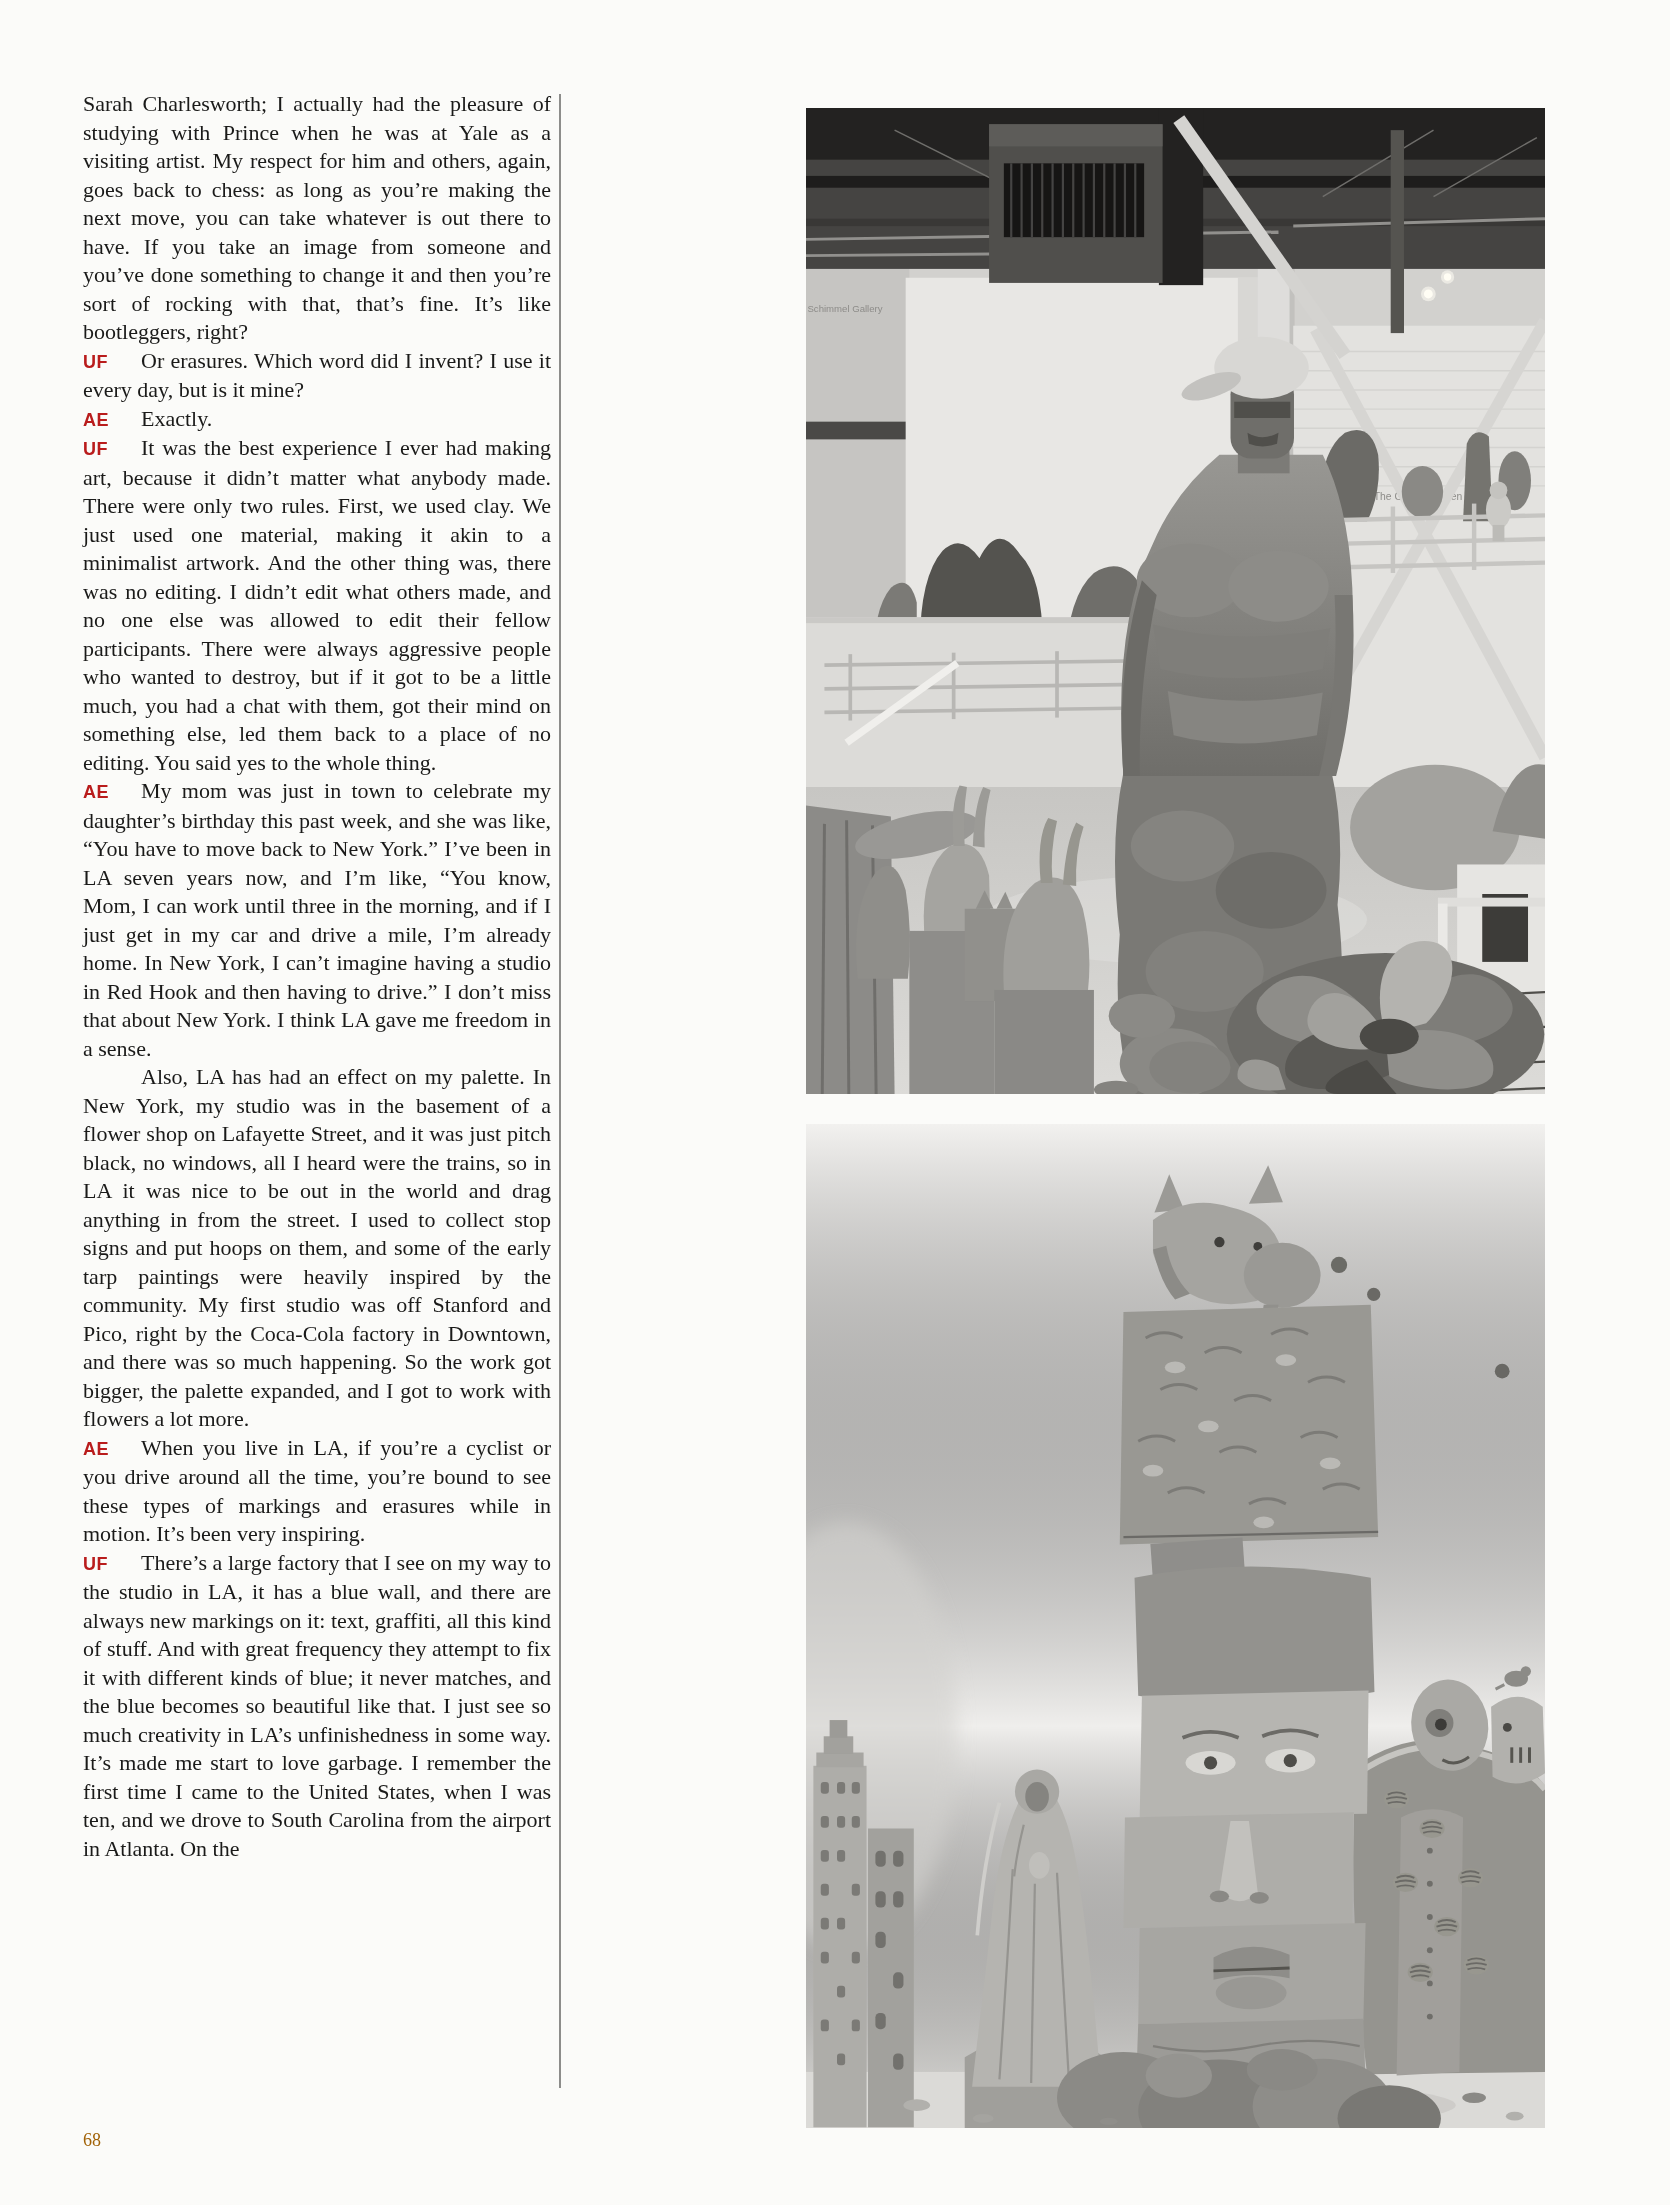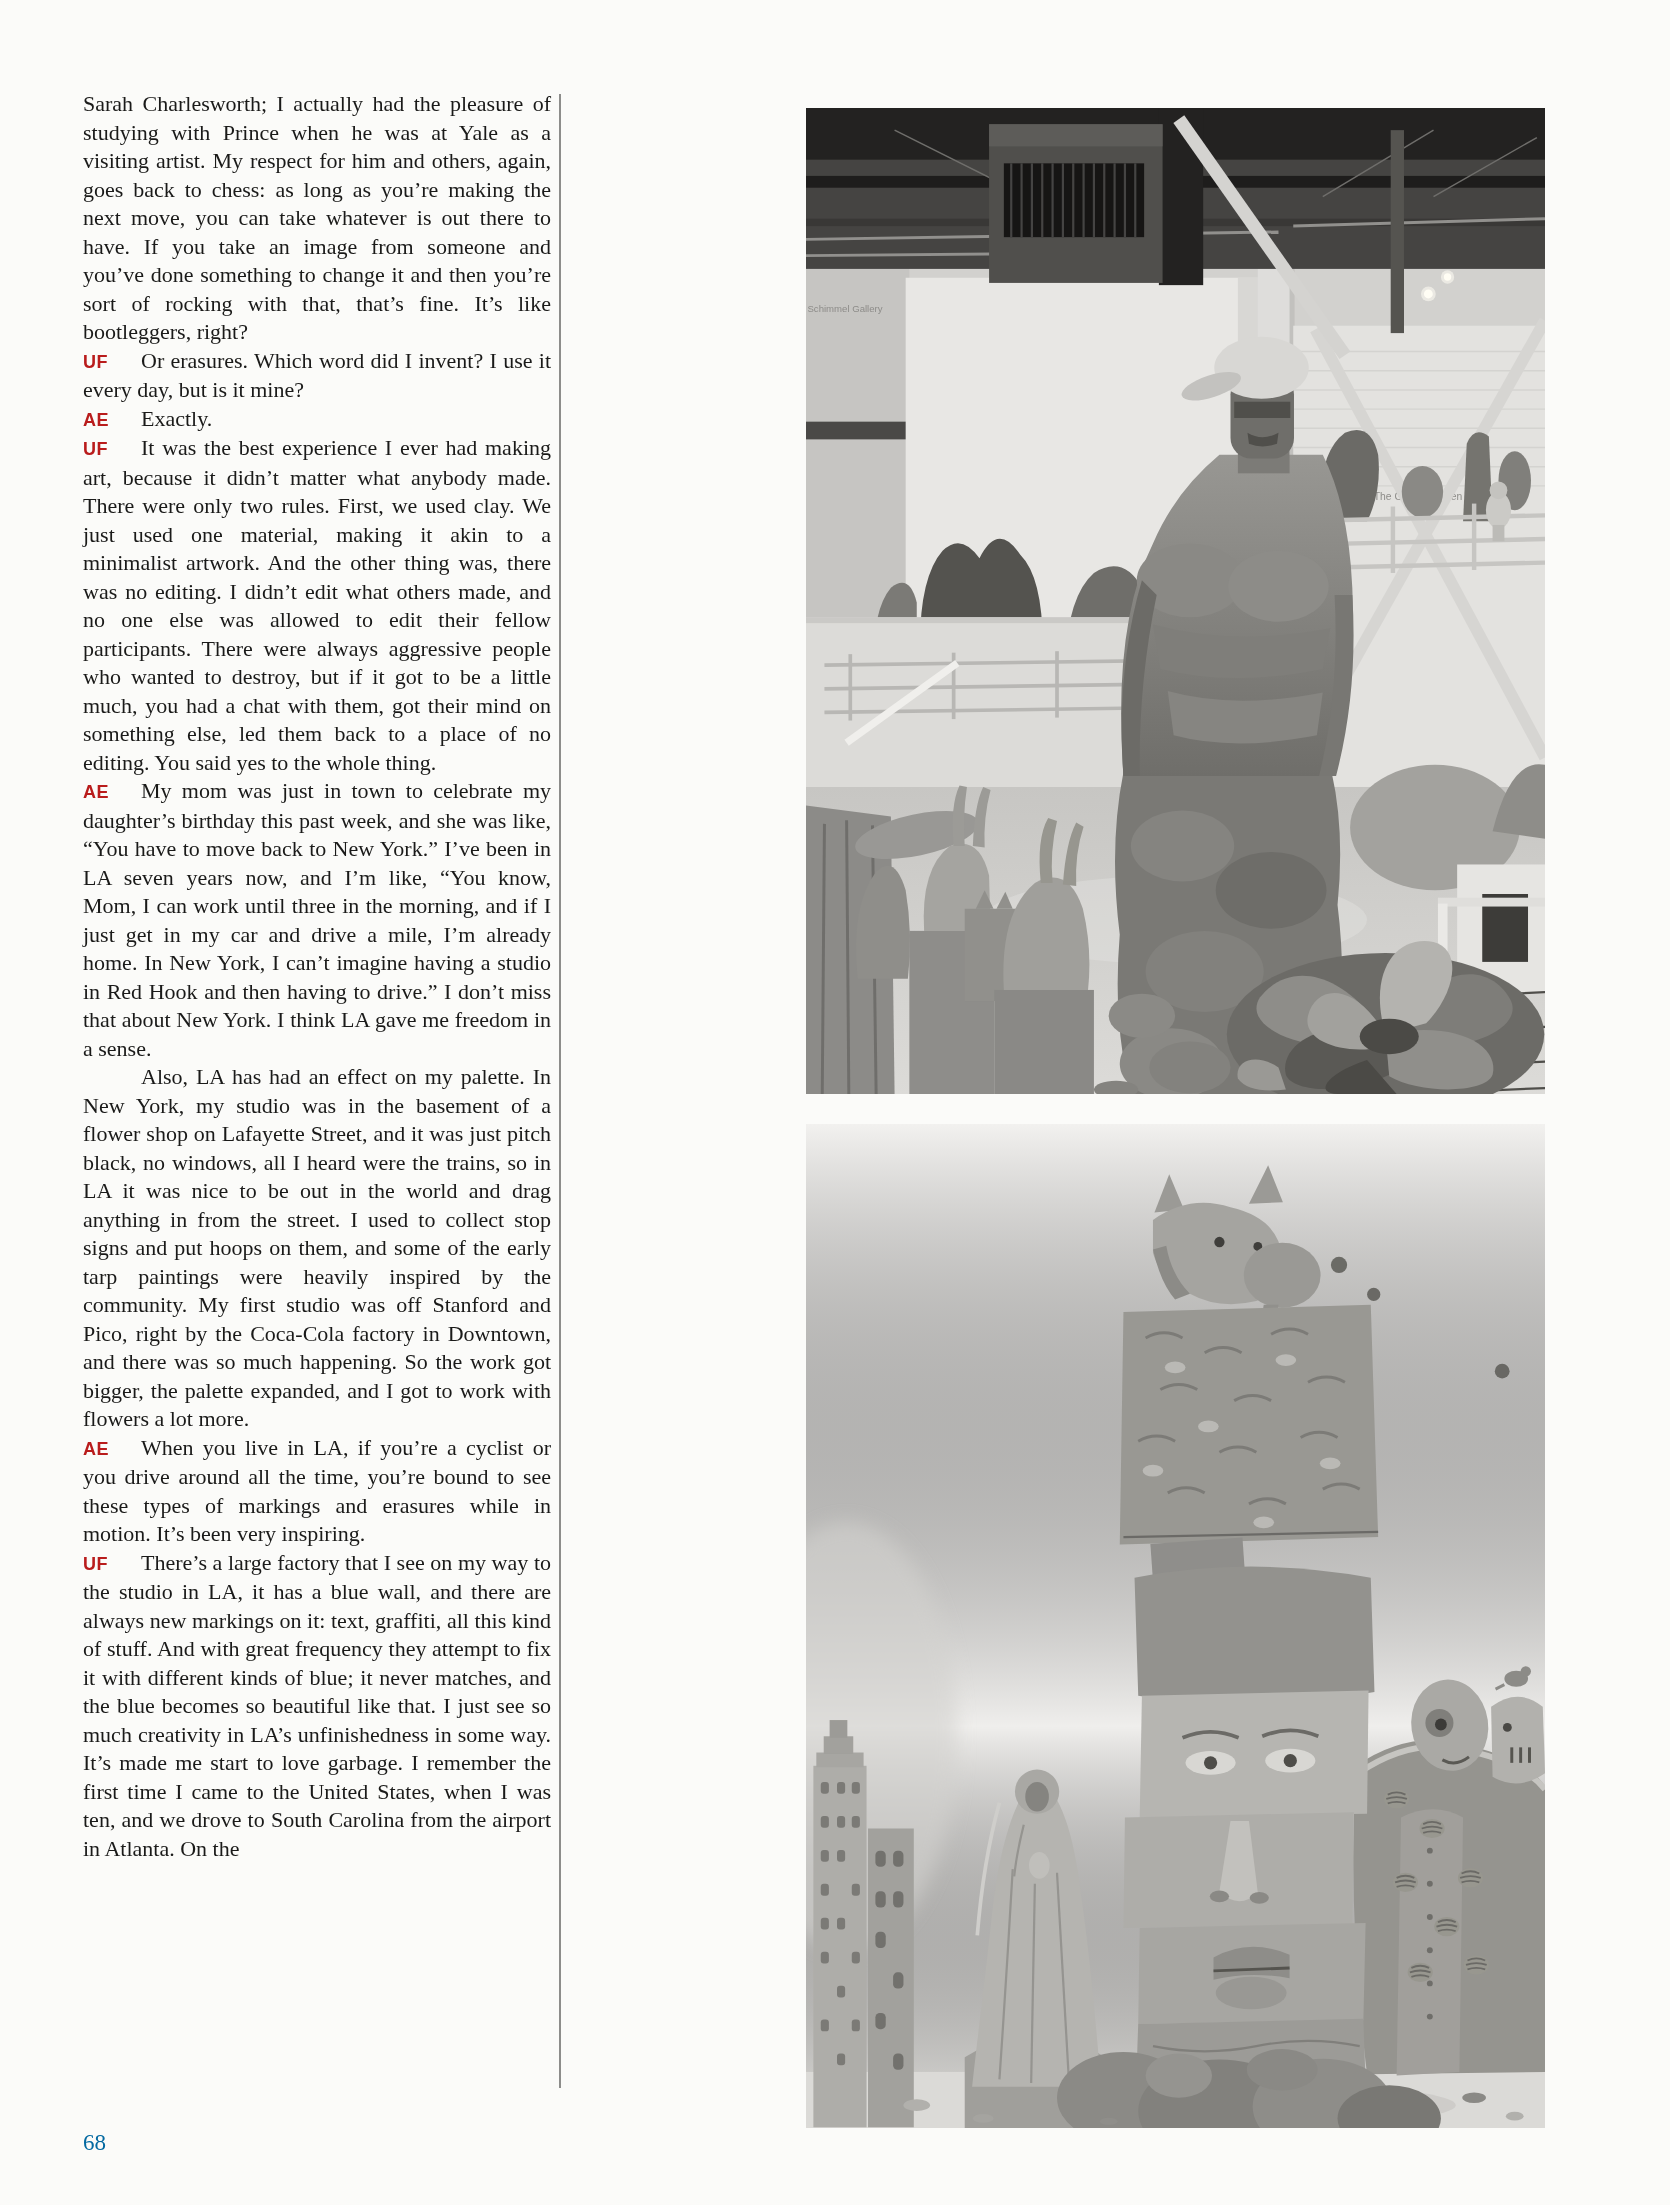--- a/index.html
+++ b/index.html
@@ -15,21 +15,21 @@
   .text-column p.noindent{text-indent:0;}
   .text-column i{font-style:italic;}
   .spk{
     display:inline-block;width:58px;margin-left:-58px;text-indent:0;
     font-family:"Liberation Sans", sans-serif;font-weight:bold;
     font-size:18px;letter-spacing:0.4px;color:#b91c1c;
   }
   .vrule{position:absolute;left:559px;top:94px;width:2.2px;height:1994px;background:#8d8d8b;}
   .page-number{
     position:absolute;left:83px;top:2130px;
-    font-family:"Liberation Serif", serif;font-size:23px;color:#0369a1;
+    font-family:"Liberation Serif", serif;font-size:18px;color:#a16207;
   }
   figure.photo{position:absolute;margin:0;padding:12px;overflow:hidden;}
   .photo-top{left:794px;top:96px;width:739px;height:986px;}
   .photo-bottom{left:794px;top:1112px;width:739px;height:1004px;}
   figure.photo svg{display:block;width:100%;height:100%;}
   .ph-cap{font-family:"Liberation Sans", sans-serif;fill:#8d8c89;}
 </style>
 </head>
 <body>
 

